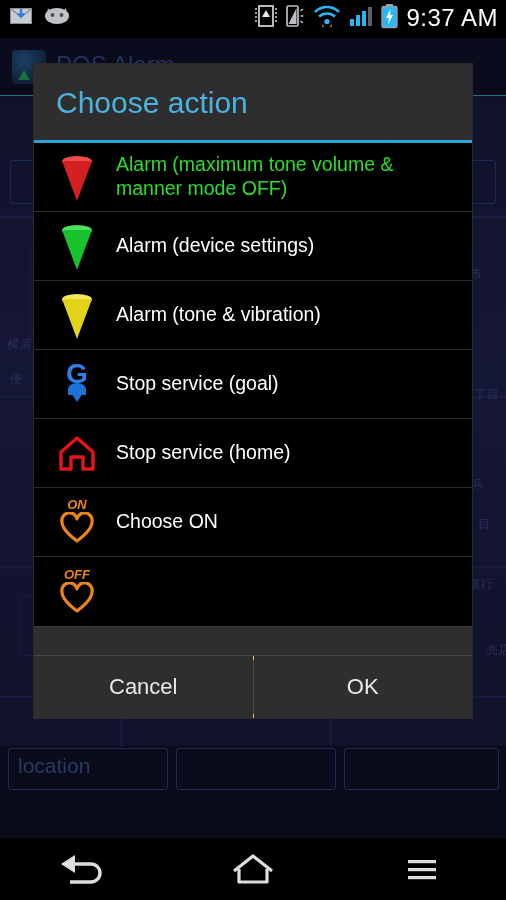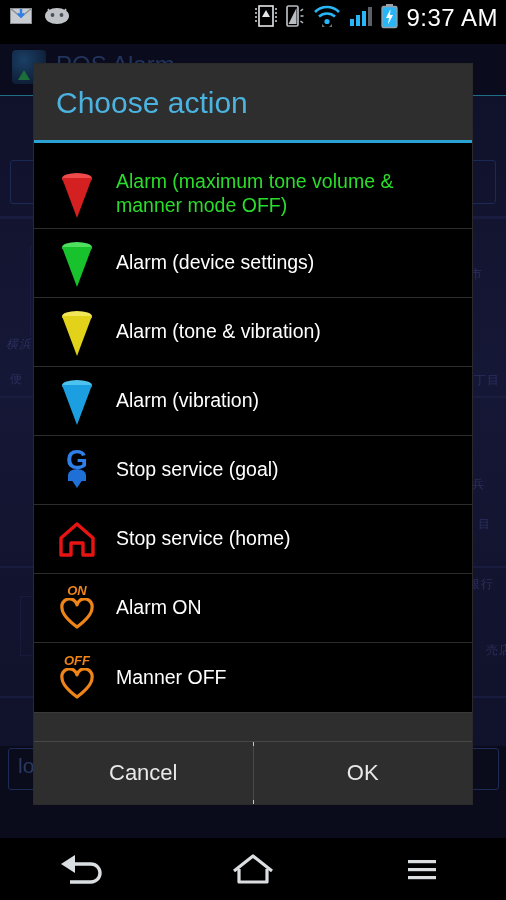--- a/index.html
+++ b/index.html
@@ -67,41 +67,41 @@
   }
   .bg-btxt {
     position:absolute; color:#2a3a63; font-size:21px; white-space:nowrap;
   }
   .bg-field{
     position:absolute; border:1px solid #1e2c55; border-radius:3px;
   }
 
   
   #statusbar {
-    position:absolute; left:0; top:0; width:506px; height:44px;
+    position:absolute; left:0; top:0; width:506px; height:38px;
     background:#000; z-index:40;
   }
   .sb-left { position:absolute; left:10px; top:6px; display:flex; gap:12px; align-items:center; }
   .sb-right { position:absolute; right:8px; top:3px; display:flex; gap:8px; align-items:center; }
   #sb-clock { color:#fff; font-size:24px; letter-spacing:.5px; }
 
   
   #dialog {
     position:absolute; left:34px; top:64px; width:438px;
     z-index:60;
     background:#000;
     box-shadow:0 0 0 1px #2a2a2a;
   }
   #dlg-titlebar {
     background:#2e2e2e; padding:22px 22px 20px 22px;
     border-bottom:3px solid #2aa3d4;
   }
   #dlg-title { color:#4cb3e0; font-size:30px; font-weight:400; }
 
-  #dlg-list { background:#000;margin-top:17px; }
+  #dlg-list { background:#000; }
   .row {
     display:flex; align-items:center;
     min-height:69px; padding:6px 14px 6px 18px;
     border-bottom:1px solid #2c2c2c;
     background:#000;
   }
   .row:last-child { border-bottom:none; }
   .row-icon {
     width:50px; min-width:50px; height:54px;
     display:flex; align-items:center; justify-content:center;
@@ -176,21 +176,21 @@
       <div class="bg-road" style="left:0;top:470px;width:506px;height:2px;"></div>
       <div class="bg-road" style="left:0;top:600px;width:506px;height:2px;"></div>
       <div class="bg-road" style="left:120px;top:0;width:3px;height:690px;"></div>
       <div class="bg-road" style="left:330px;top:0;width:2px;height:690px;"></div>
       <div class="bg-block" style="left:30px;top:150px;width:70px;height:90px;"></div>
       <div class="bg-block" style="left:140px;top:330px;width:110px;height:70px;"></div>
       <div class="bg-block" style="left:360px;top:180px;width:90px;height:120px;"></div>
       <div class="bg-block" style="left:20px;top:500px;width:80px;height:60px;"></div>
       <div class="bg-jp" style="left:6px;top:240px;font-style:italic;">横浜</div>
       <div class="bg-jp" style="left:470px;top:170px;">市</div>
-      <div class="bg-jp" style="left:474px;top:276px;">丁目</div>
+      <div class="bg-jp" style="left:474px;top:290px;">丁目</div>
       <div class="bg-jp" style="left:472px;top:380px;">兵</div>
       <div class="bg-jp" style="left:478px;top:420px;">目</div>
       <div class="bg-jp" style="left:468px;top:480px;">銀行</div>
       <div class="bg-jp" style="left:486px;top:510px;margin-top:36px;">売店</div>
       <div class="bg-jp" style="left:10px;top:275px;">便</div>
     </div>
 
     <div id="bg-appbar">
       <div id="bg-appicon"></div>
       <div id="bg-apptitle">POS Alarm</div>
@@ -299,29 +299,20 @@
       <div class="row">
         <div class="row-icon">
           <div class="cone">
             <div class="cap" style="background:#f2e758;"></div>
             <div class="body" style="border-top:40px solid #e2d21a;"></div>
           </div>
         </div>
         <div class="row-label">Alarm (tone &amp; vibration)</div>
       </div>
 
-      <div class="row">
-        <div class="row-icon">
-          <div class="cone">
-            <div class="cap" style="background:#4fc3f0;"></div>
-            <div class="body" style="border-top:40px solid #1c9fe0;"></div>
-          </div>
-        </div>
-        <div class="row-label">Alarm (vibration)</div>
-      </div>
 
       <div class="row">
         <div class="row-icon">
           <div class="goalicon">
             <div class="gtxt">G</div>
             <div class="gpin"></div>
             <div class="gpin2"></div>
           </div>
         </div>
         <div class="row-label">Stop service (goal)</div>
@@ -340,33 +331,32 @@
 
       <div class="row">
         <div class="row-icon">
           <div class="manner">
             <div class="mtxt">ON</div>
             <svg width="36" height="32" viewBox="0 0 36 32" style="position:absolute;left:0;top:13px;">
               <path d="M18 29 C6 20 3 14 3 10 A7 7 0 0 1 18 7 A7 7 0 0 1 33 10 C33 14 30 20 18 29 Z" fill="none" stroke="#ef8418" stroke-width="3.2" stroke-linejoin="round"></path>
             </svg>
           </div>
         </div>
-        <div class="row-label">Alarm ON</div>
+        <div class="row-label">Choose ON</div>
       </div>
 
       <div class="row">
         <div class="row-icon">
           <div class="manner">
             <div class="mtxt">OFF</div>
             <svg width="36" height="32" viewBox="0 0 36 32" style="position:absolute;left:0;top:13px;">
               <path d="M18 29 C6 20 3 14 3 10 A7 7 0 0 1 18 7 A7 7 0 0 1 33 10 C33 14 30 20 18 29 Z" fill="none" stroke="#ef8418" stroke-width="3.2" stroke-linejoin="round"></path>
             </svg>
           </div>
         </div>
-        <div class="row-label">Manner OFF</div>
       </div>
 
     </div>
 
     <div id="dlg-spacer"></div>
 
     <div id="dlg-buttons">
       <div class="dlg-btn">Cancel</div>
       <div id="btn-divider"></div>
       <div class="dlg-btn">OK</div>

